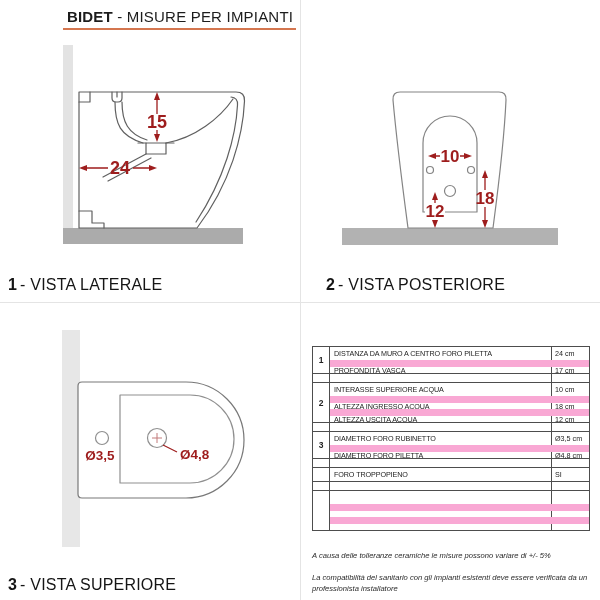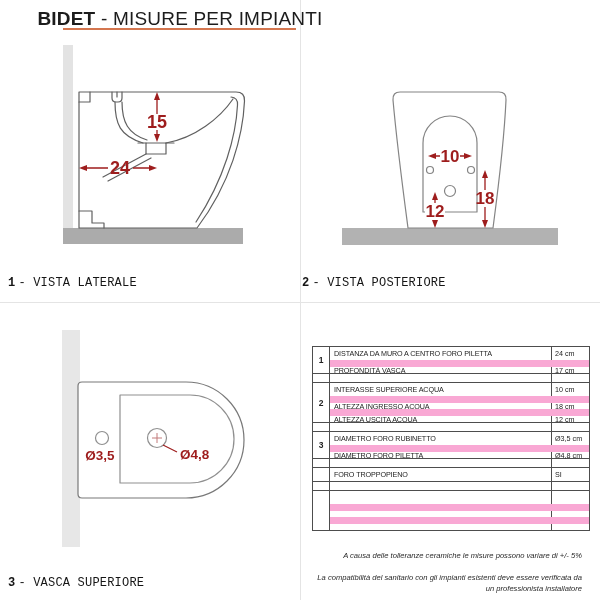--- a/index.html
+++ b/index.html
@@ -5,46 +5,46 @@
   html,body{margin:0;padding:0;background:#fff;}
   *{box-sizing:border-box;}
   body{font-family:"Liberation Sans",sans-serif;color:#1f1f1f;width:600px;height:600px;position:relative;overflow:hidden;}
   .stage{position:absolute;inset:0;width:600px;height:600px;background:#fff;}
 
   
   .vdiv{position:absolute;left:300px;top:0;width:1px;height:600px;background:#e4e4e4;}
   .hdiv{position:absolute;left:0;top:302px;width:600px;height:1px;background:#e4e4e4;}
 
   
-  .title{position:absolute;left:0;top:8px;width:360px;text-align:center;font-size:19px;letter-spacing:.2px;color:#1c1c1c;}
+  .title{position:absolute;left:0;top:8px;width:360px;text-align:center;font-size:15px;letter-spacing:.2px;color:#1c1c1c;}
   .title b{font-weight:700;}
   .title-underline{position:absolute;left:63px;top:28px;width:233px;height:2px;background:#d4764f;}
 
   
-  .seclabel{position:absolute;font-size:12px;color:#151515;letter-spacing:.2px;font-family:Liberation Mono, monospace;}
+  .seclabel{position:absolute;font-size:16px;color:#151515;letter-spacing:.2px;}
   .seclabel .num{font-weight:700;margin-right:3px;}
 
   svg{position:absolute;display:block;}
   svg text{font-family:"Liberation Sans",sans-serif;fill:#9e1d1d;font-weight:600;}
 
   
   .spec-table{position:absolute;left:312px;top:346px;width:278px;font-size:7.2px;color:#222;}
   .tgroup{display:flex;border:1px solid #4d4d4d;margin-top:-1px;background:#fff;}
   .tgroup:first-child{margin-top:0;}
   .tnum{width:17px;border-right:1px solid #4d4d4d;display:flex;align-items:center;justify-content:center;font-weight:700;font-size:8.5px;}
   .trows{flex:1;display:flex;flex-direction:column;}
   .trow{display:flex;height:13px;}
   .trow + .trow{border-top:7px solid #f9a8d4;}
   .tdesc{flex:1;display:flex;align-items:center;padding-left:4px;letter-spacing:-.1px;white-space:nowrap;overflow:hidden;}
   .tval{width:38px;border-left:1px solid #4d4d4d;display:flex;align-items:center;padding-left:3px;white-space:nowrap;text-align:right;}
   .tspacer .trow{height:8px;}
 
   
   .footnotes{position:absolute;left:312px;top:550px;width:282px;font-size:7.6px;font-style:italic;color:#2a2a2a;line-height:1.45;}
-  .footnotes .fn{margin:0 12px 11px 0;text-align:right;}
+  .footnotes .fn{margin:0 2px 11px 0;}
 </style>
 </head>
 <body>
 
 <div class="stage">
 
   <div class="vdiv"></div>
   <div class="hdiv"></div>
 
   <div class="title"><b>BIDET</b><span> - MISURE PER IMPIANTI</span></div>
@@ -106,38 +106,38 @@
       <rect x="125" y="163" width="20" height="15" fill="#ffffff"></rect>
       <text x="135" y="177" font-size="17" text-anchor="middle">12</text>
     </g>
     <g>
       <polygon points="185,130 182,138 188,138" fill="#9e1d1d"></polygon>
       <polygon points="185,188 182,180 188,180" fill="#9e1d1d"></polygon>
       <path d="M185,137 V150 M185,167 V181" stroke="#9e1d1d" stroke-width="1.3"></path>
       <text x="185" y="164" font-size="17" text-anchor="middle">18</text>
     </g>
   </svg>
-  <div class="seclabel" style="left:302px;top:276px"><span class="num">2</span><span>- VISTA POSTERIORE</span></div>
+  <div class="seclabel" style="left:326px;top:276px"><span class="num">2</span><span>- VISTA POSTERIORE</span></div>
 
   <svg style="left:0;top:300px" width="300" height="300" viewBox="0 0 300 300">
     <rect x="62" y="30" width="18" height="217" fill="#e7e7e7"></rect>
     <g fill="none" stroke="#787878" stroke-width="1.2" stroke-linejoin="round">
       <path d="M82,82 H186 A58,58 0 0 1 186,198 H82 Q78,198 78,194 V86 Q78,82 82,82 Z" fill="#ffffff"></path>
       <path d="M120,95 H190 A44,44 0 0 1 190,183 H120 Z" stroke="#8f8f8f"></path>
       <circle cx="102" cy="138" r="6.5" fill="#ffffff" stroke="#8f8f8f"></circle>
       <circle cx="157" cy="138" r="9.5" fill="#ffffff" stroke="#8f8f8f"></circle>
       <path d="M157,133 V143 M152,138 H162" stroke="#c27b7b" stroke-width="1"></path>
     </g>
     <g>
       <path d="M163,145 L177,152" stroke="#9e1d1d" stroke-width="1.2"></path>
       <text x="100" y="160" font-size="13.5" text-anchor="middle">Ø3,5</text>
       <text x="180" y="159" font-size="13.5" text-anchor="start">Ø4,8</text>
     </g>
   </svg>
-  <div class="seclabel" style="left:8px;top:576px"><span class="num">3</span><span>- VASCA SUPERIORE</span></div>
+  <div class="seclabel" style="left:8px;top:576px"><span class="num">3</span><span>- VISTA SUPERIORE</span></div>
 
   <div class="spec-table">
       <div class="tgroup">
         <div class="tnum">1</div>
         <div class="trows">
           <div class="trow">
             <div class="tdesc">DISTANZA DA MURO A CENTRO FORO PILETTA</div>
             <div class="tval">24 cm</div>
           </div>
           <div class="trow">

